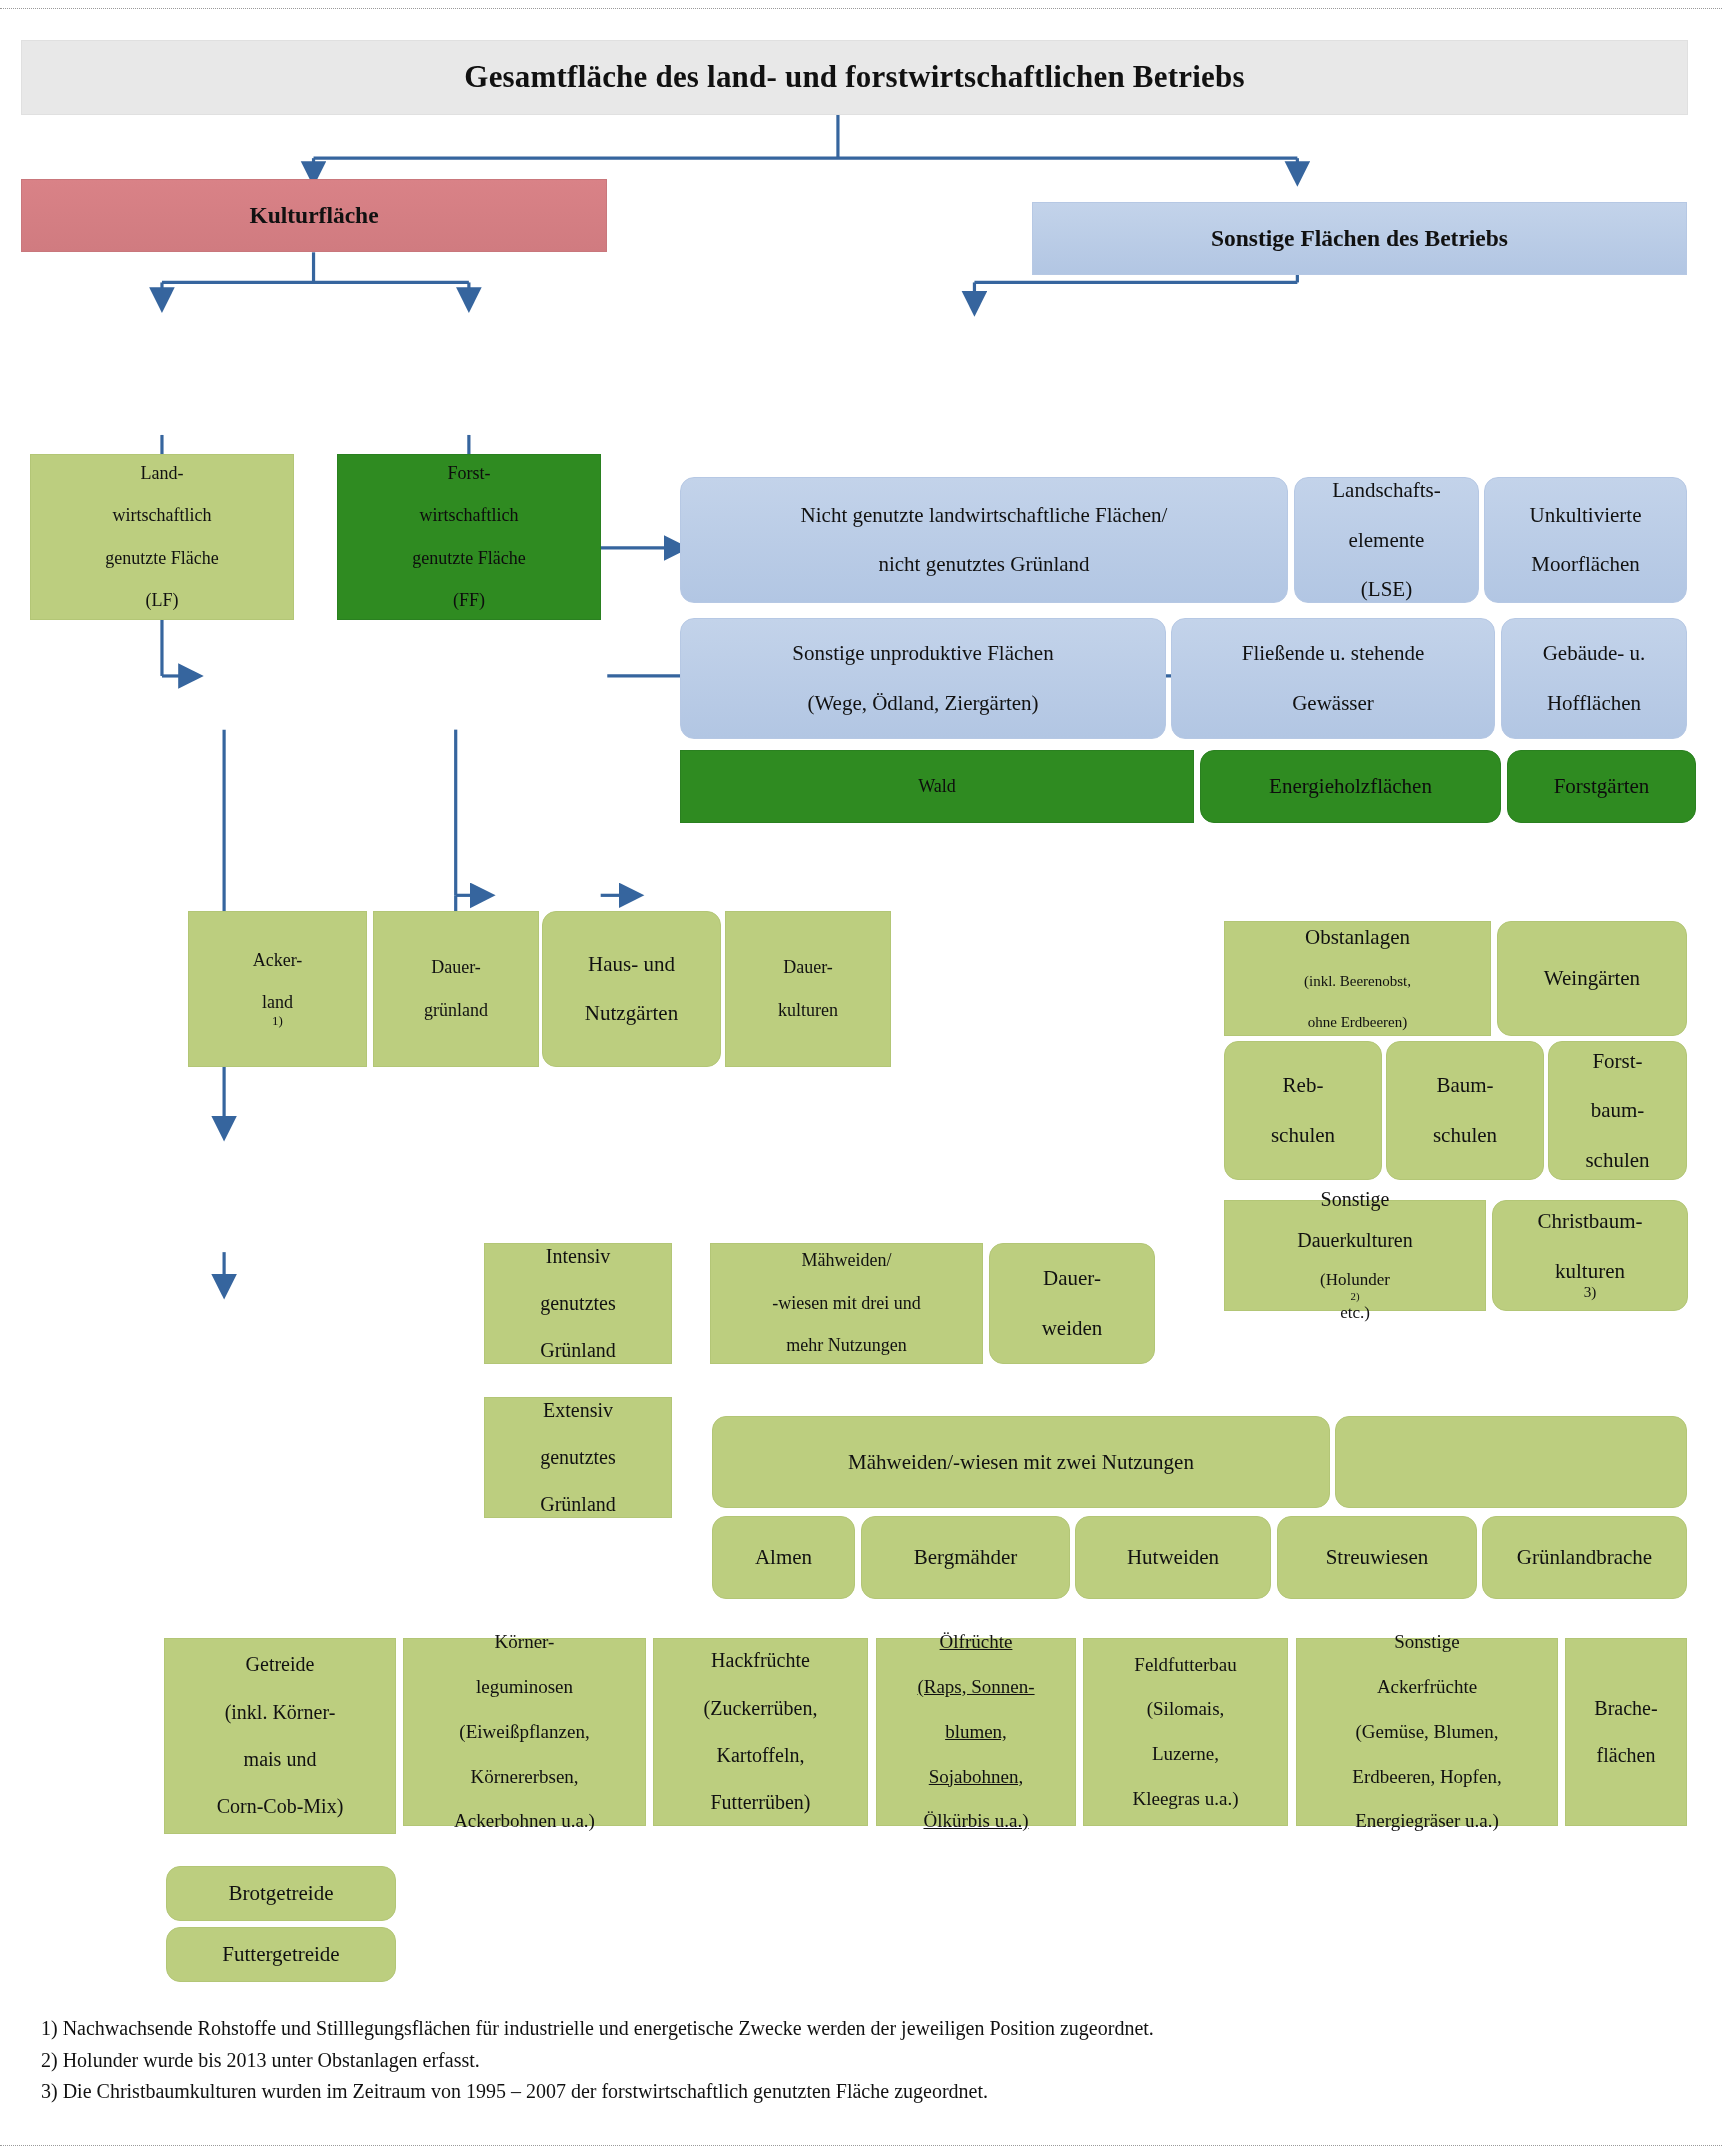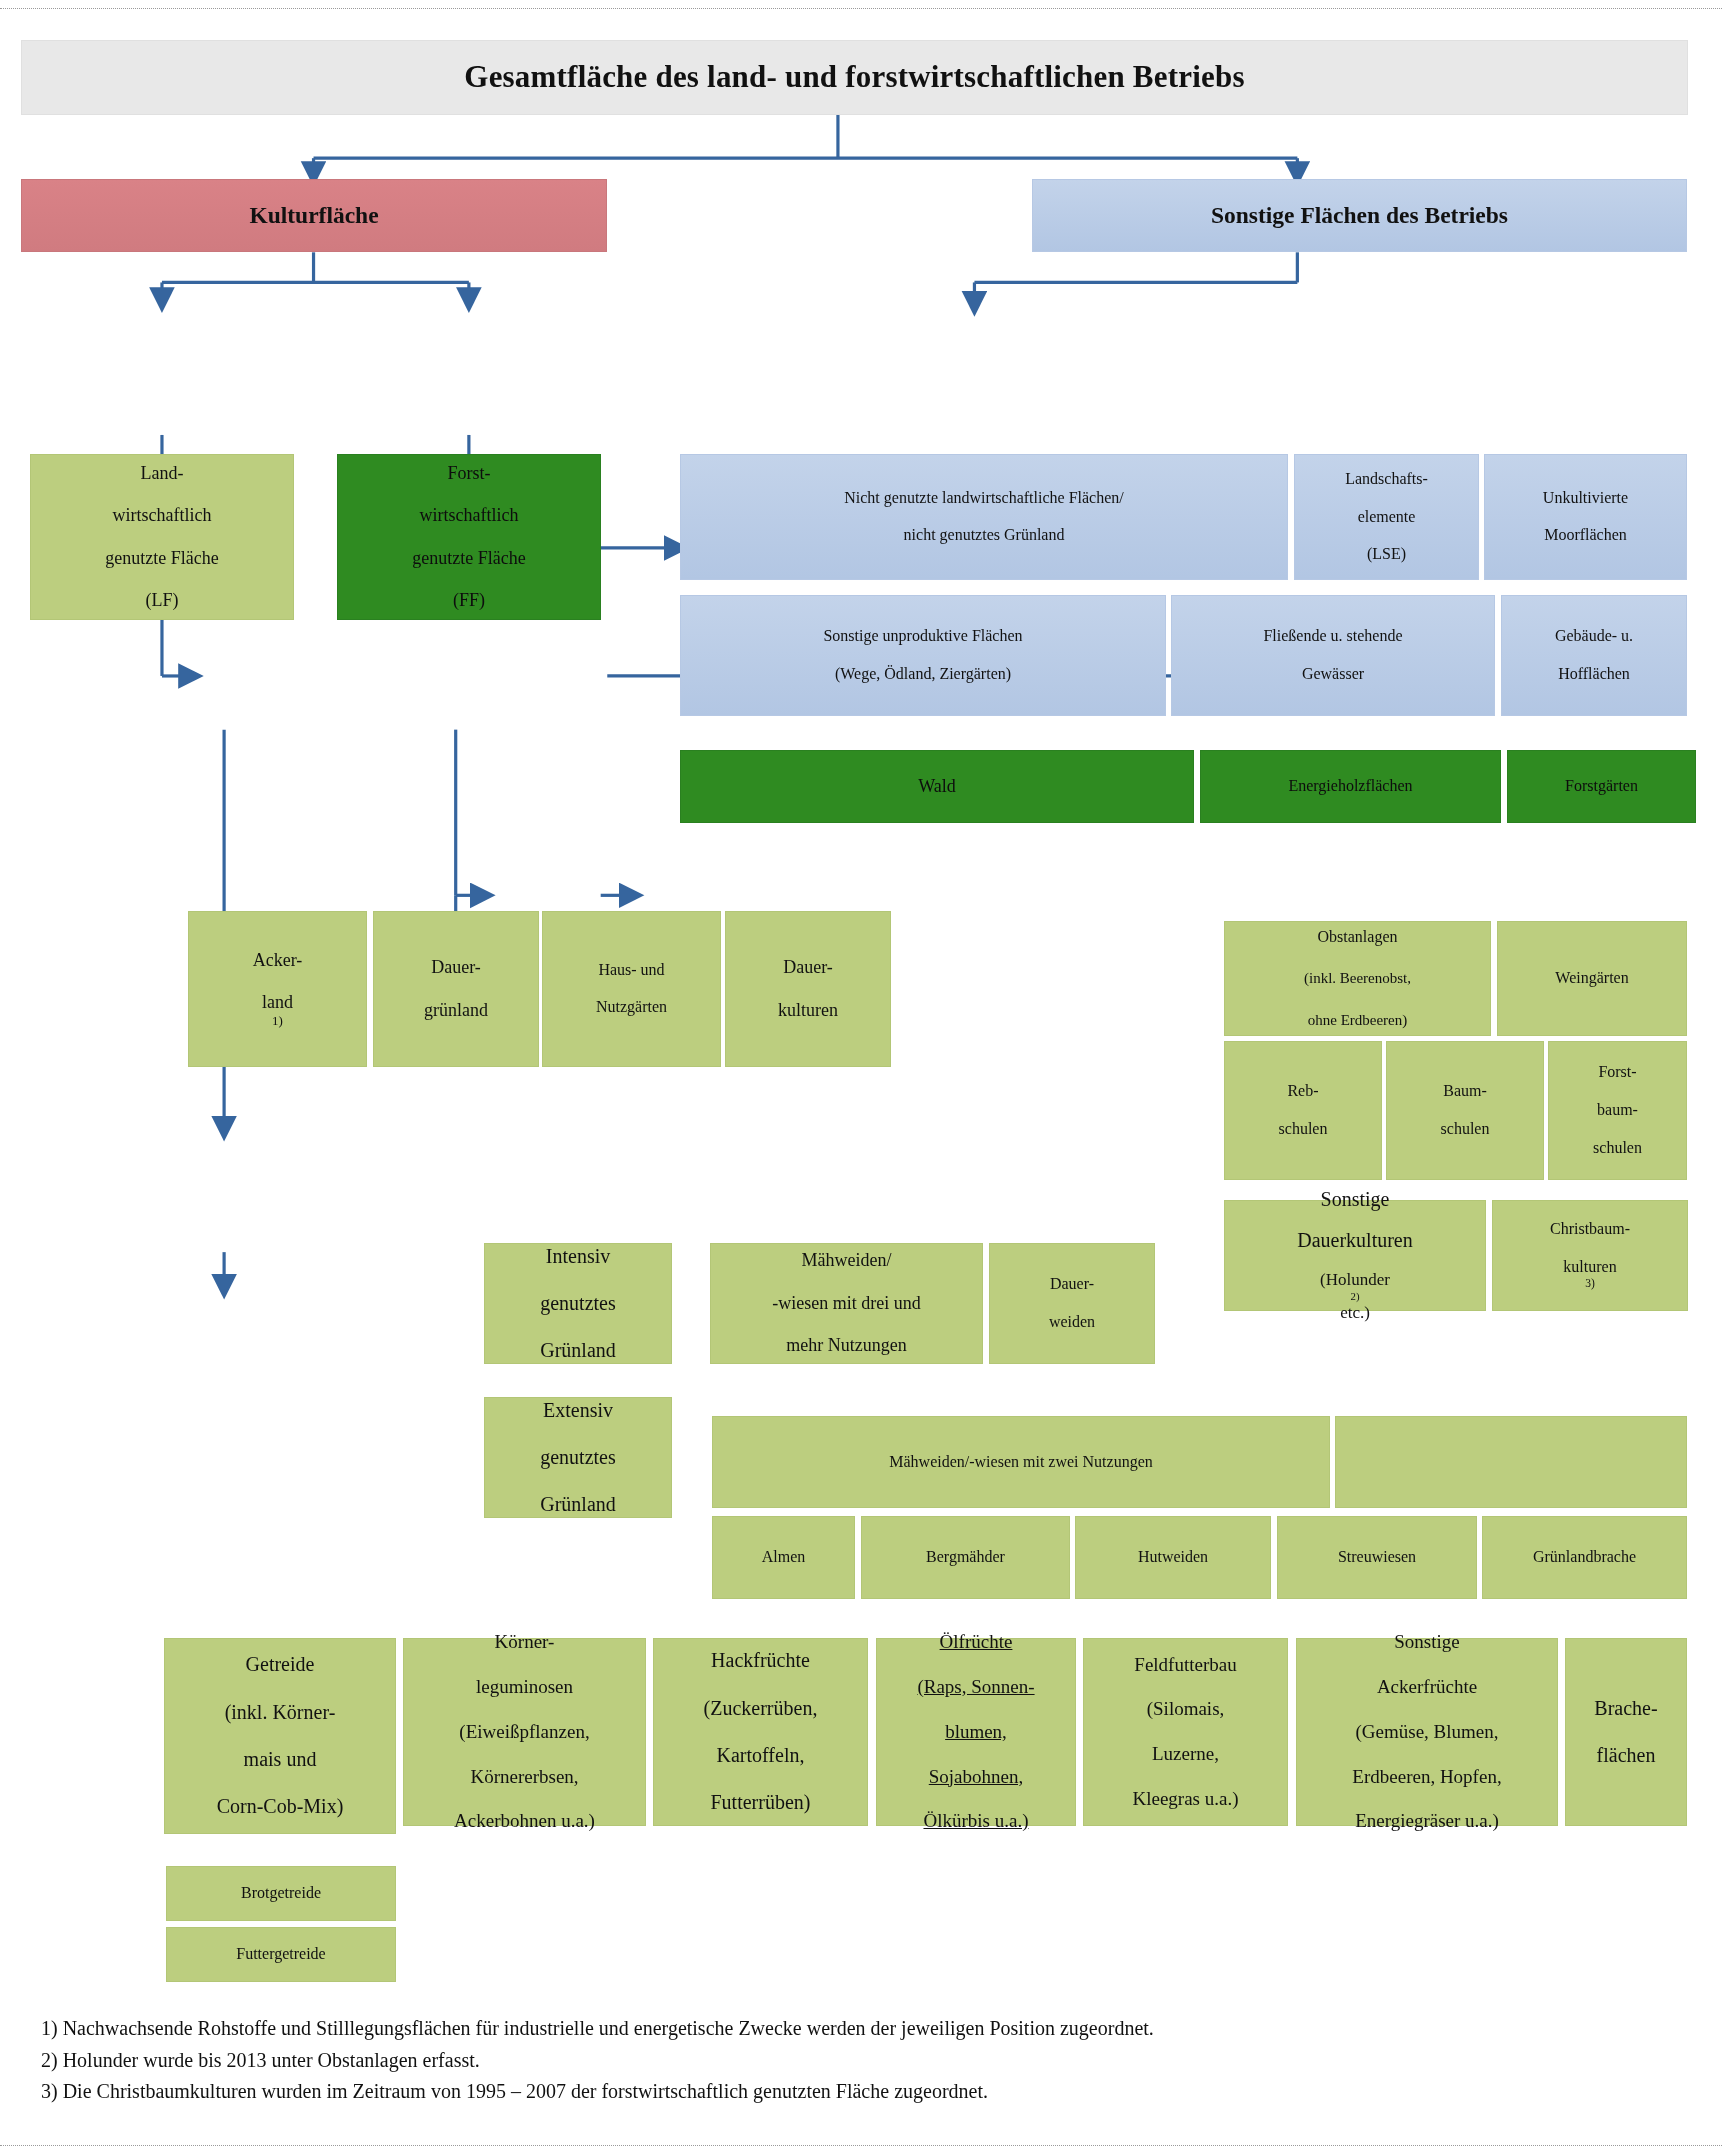--- a/index.html
+++ b/index.html
@@ -20,29 +20,29 @@
     justify-content:center;
     text-align:center;
     line-height:1.18;
     padding:1.9px 5.6px;
     border:0.9px solid rgba(255,255,255,0.55);
     color:#111;
   }
   .box span{display:block;width:100%;}
   .grey{background:#e8e8e8;border-color:#e0e0e0;}
   .red{background:linear-gradient(180deg,#d98287 0%,#d07b80 100%);border-color:#c9777c;}
-  .blue{background:linear-gradient(180deg,#c3d3ea 0%,#b2c6e3 100%);border-color:#b6c8e4;}
+  .blue{background:linear-gradient(180deg,#c3d3ea 0%,#b2c6e3 100%);border-color:#b6c8e4;margin-top:23px;}
   .lgreen{background:#bcce7f;border-color:#b3c676;}
   .dgreen{background:#2f8b21;border-color:#2a8020;}
   .title{font-weight:bold;font-size:31px;letter-spacing:0.2px;}
   .h2{font-weight:bold;font-size:23.5px;}
   .h3{font-weight:normal;font-size:18px;}
   .t20{font-size:19px;}
   .t21{font-size:20px;}
-  .t22{font-size:16px;}
+  .t22{font-size:21px;border-radius:14px;}
   .t19{font-size:18px;}
   .t18{font-size:17px;}
   .sm{font-size:15px;}
   .sup{font-size:0.72em;vertical-align:super;}
   .fnotes{
     position:absolute;left:41px;top:2013px;width:1648px;
     font-size:20px;line-height:1.58;color:#111;
   }
   .fnotes div{white-space:nowrap;}
   .rule{

